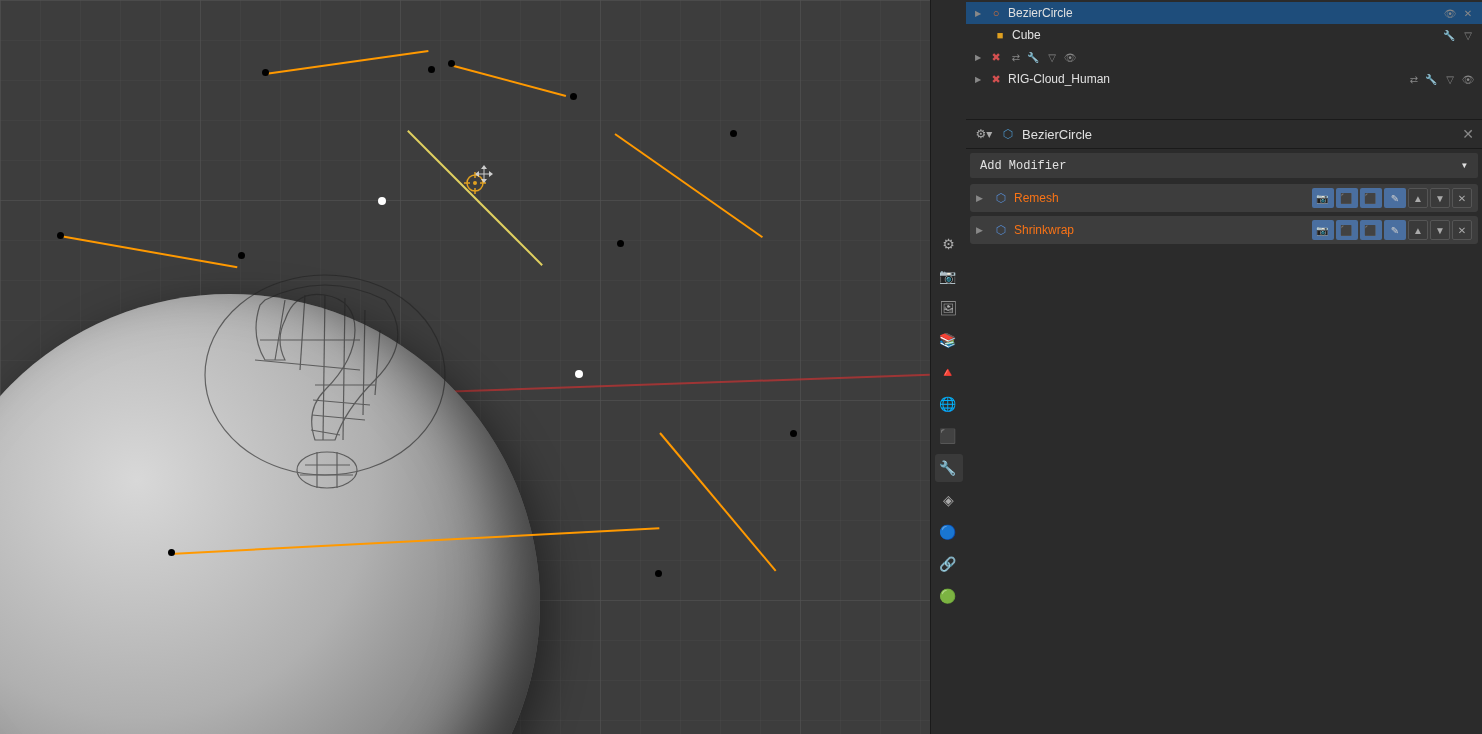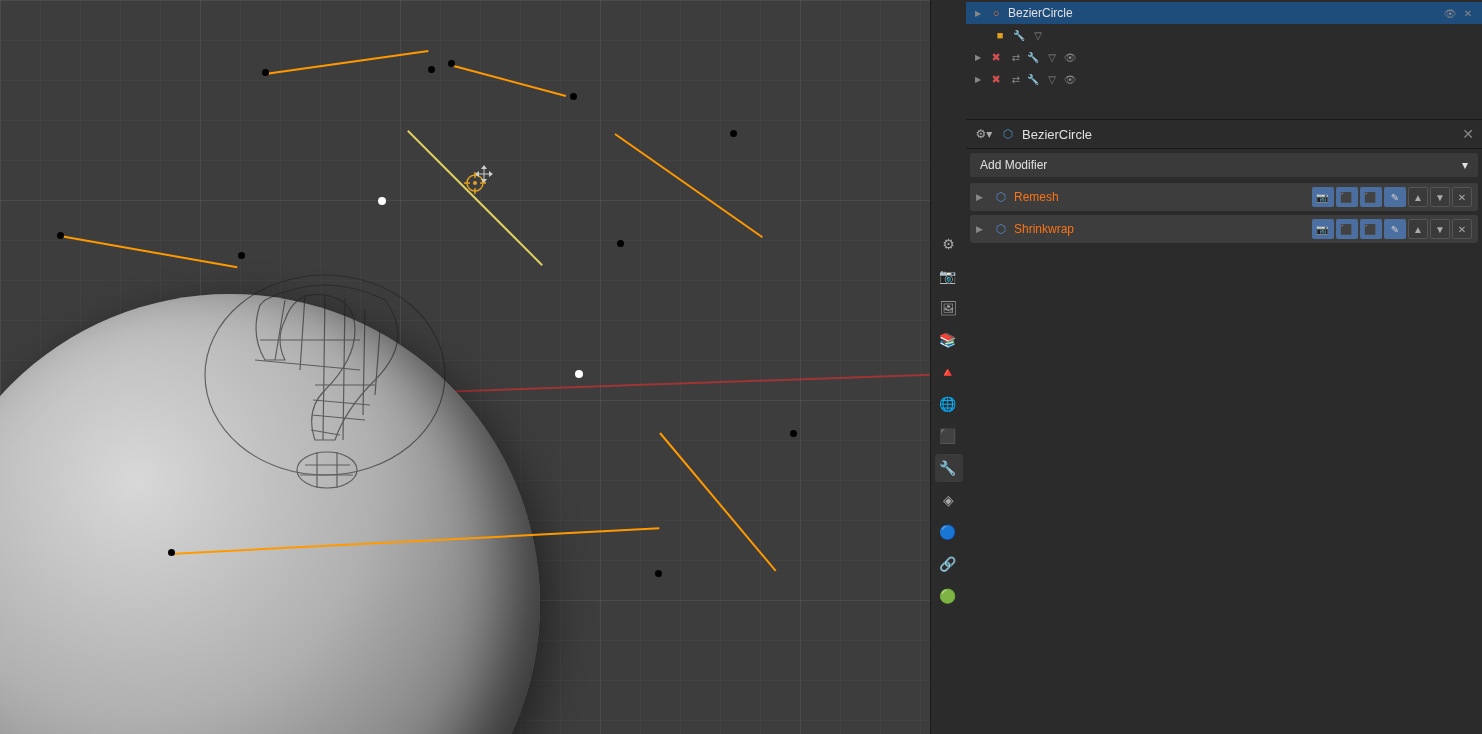--- a/index.html
+++ b/index.html
@@ -235,20 +235,21 @@
       background: #3a3a3a;
       border: none;
       color: #e0e0e0;
       padding: 5px 10px;
       width: 100%;
       cursor: pointer;
       font-size: 12px;
       border-radius: 2px;
       margin-bottom: 6px;
       justify-content: space-between;
+      font-family: Liberation Mono, monospace;
     }
 
     
     .modifier-row {
       background: #3a3a3a;
       border-radius: 3px;
       margin-bottom: 4px;
       overflow: hidden;
     }
 
@@ -449,40 +450,42 @@
         <div class="outliner-name">BezierCircle</div>
         <div class="outliner-icons-right">
           <div class="out-icon-sm">👁</div>
           <div class="out-icon-sm" style="color:#888;">✕</div>
         </div>
       </div>
 
       <div class="outliner-item">
         <div class="outliner-indent"></div>
         <div class="outliner-icon" style="color:#e0a020;">■</div>
+        <div class="outliner-name">Cube</div>
         <div class="outliner-icons-right">
           <div class="out-icon-sm">🔧</div>
           <div class="out-icon-sm">▽</div>
         </div>
       </div>
 
       <div class="outliner-item">
         <div class="outliner-arrow">▶</div>
         <div class="outliner-icon" style="color:#d45050;">✖</div>
         <div class="outliner-icons-right">
           <div class="out-icon-sm">⇄</div>
           <div class="out-icon-sm">🔧</div>
           <div class="out-icon-sm">▽</div>
           <div class="out-icon-sm">👁</div>
         </div>
       </div>
 
       <div class="outliner-item">
         <div class="outliner-arrow">▶</div>
         <div class="outliner-icon" style="color:#d45050;">✖</div>
+        <div class="outliner-name">RIG-Cloud_Human</div>
         <div class="outliner-icons-right">
           <div class="out-icon-sm">⇄</div>
           <div class="out-icon-sm">🔧</div>
           <div class="out-icon-sm">▽</div>
           <div class="out-icon-sm">👁</div>
         </div>
       </div>
     </div>
 
     <div id="modifier-header">

